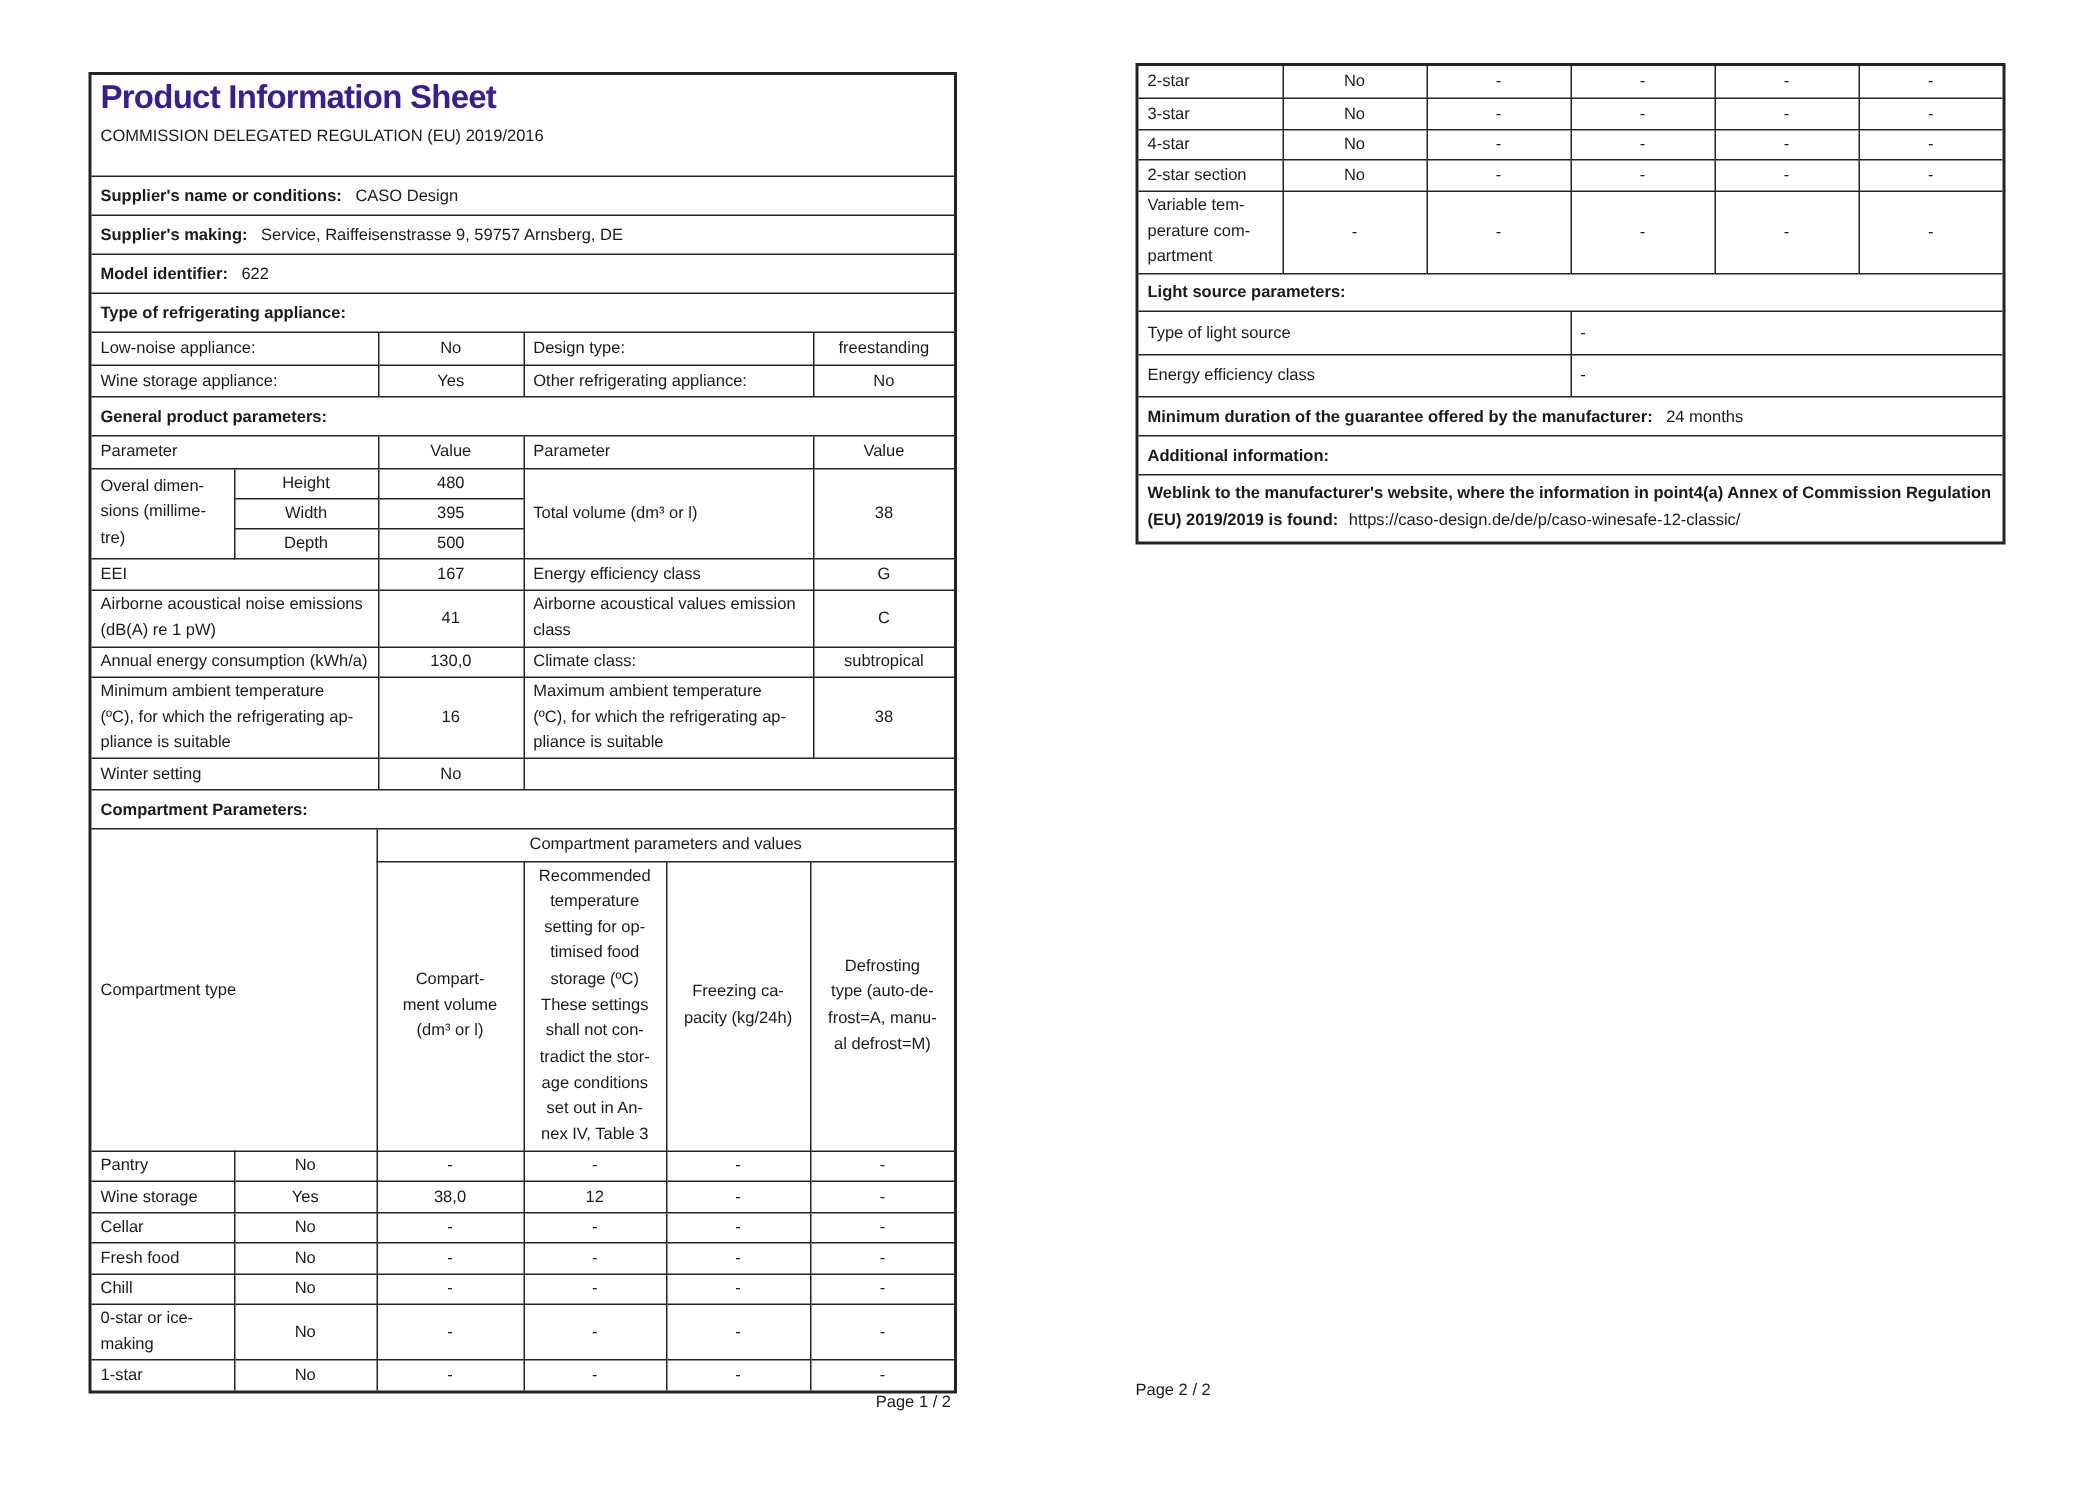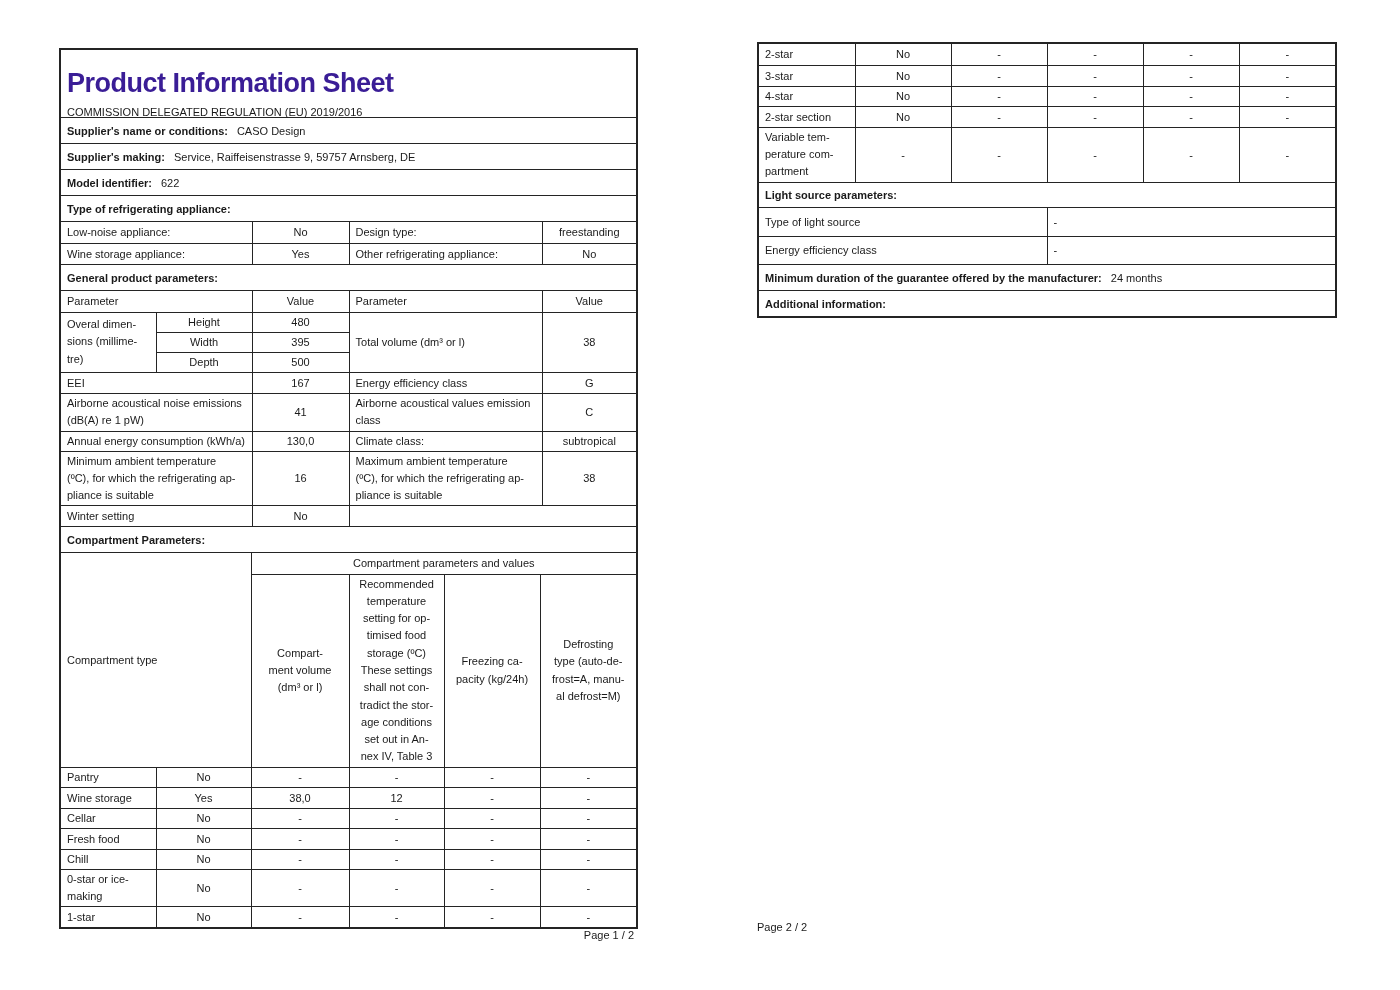--- a/index.html
+++ b/index.html
@@ -7,21 +7,21 @@
     width:1400px;height:990px;background:#ffffff;position:relative;
     font-family:"Liberation Sans","DejaVu Sans",sans-serif;
     font-size:11px;color:#1a1a1a;
   }
   .sheet{position:absolute;border:2px solid #242424;background:#fff;}
   #page1{left:59px;top:48px;width:575px;}
   #page2{left:757px;top:42px;width:576px;}
   .block{border-top:1px solid #242424;}
   .block:first-child{border-top:none;}
   .titleblock{height:67px;padding:2px 6px 0 6px;box-sizing:border-box;}
-  .doc-title{font-size:27px;font-weight:bold;color:#3a1d96;letter-spacing:-0.5px;margin-top:16px;}
+  .doc-title{font-size:22px;font-weight:bold;color:#3a1d96;letter-spacing:-0.5px;margin-top:0;}
   .doc-sub{font-size:11px;color:#1a1a1a;margin-top:7px;}
   .lvrow{display:flex;align-items:center;height:26px;padding:0 6px;box-sizing:border-box;}
   .lvrow .val{margin-left:9px;}
   .b{font-weight:bold;}
   table{border-collapse:collapse;table-layout:fixed;width:100%;}
   td{border:1px solid #242424;padding:0;vertical-align:middle;overflow:hidden;}
   td:first-child{border-left:none;margin-left:27px;}
   td:last-child{border-right:none;}
   tr:first-child>td{border-top:none;}
   tr:last-child>td{border-bottom:none;}
@@ -352,15 +352,19 @@
 
   <div class="block lvrow">
     <span class="b">Minimum duration of the guarantee offered by the manufacturer:</span>
     <span class="val">24 months</span>
   </div>
 
   <div class="block lvrow">
     <span class="b">Additional information:</span>
   </div>
 
+  <div class="block" style="min-height:45px;padding:4px 6px;box-sizing:border-box;line-height:1.6;">
+    <span class="b">Weblink to the manufacturer's website, where the information in point4(a) Annex of Commission Regulation (EU) 2019/2019 is found:</span>
+    <span style="margin-left:4px">https://caso-design.de/de/p/caso-winesafe-12-classic/</span>
+  </div>
 </div>
 
 <div class="footer" id="footer2">Page 2 / 2</div>
 
 </body></html>

